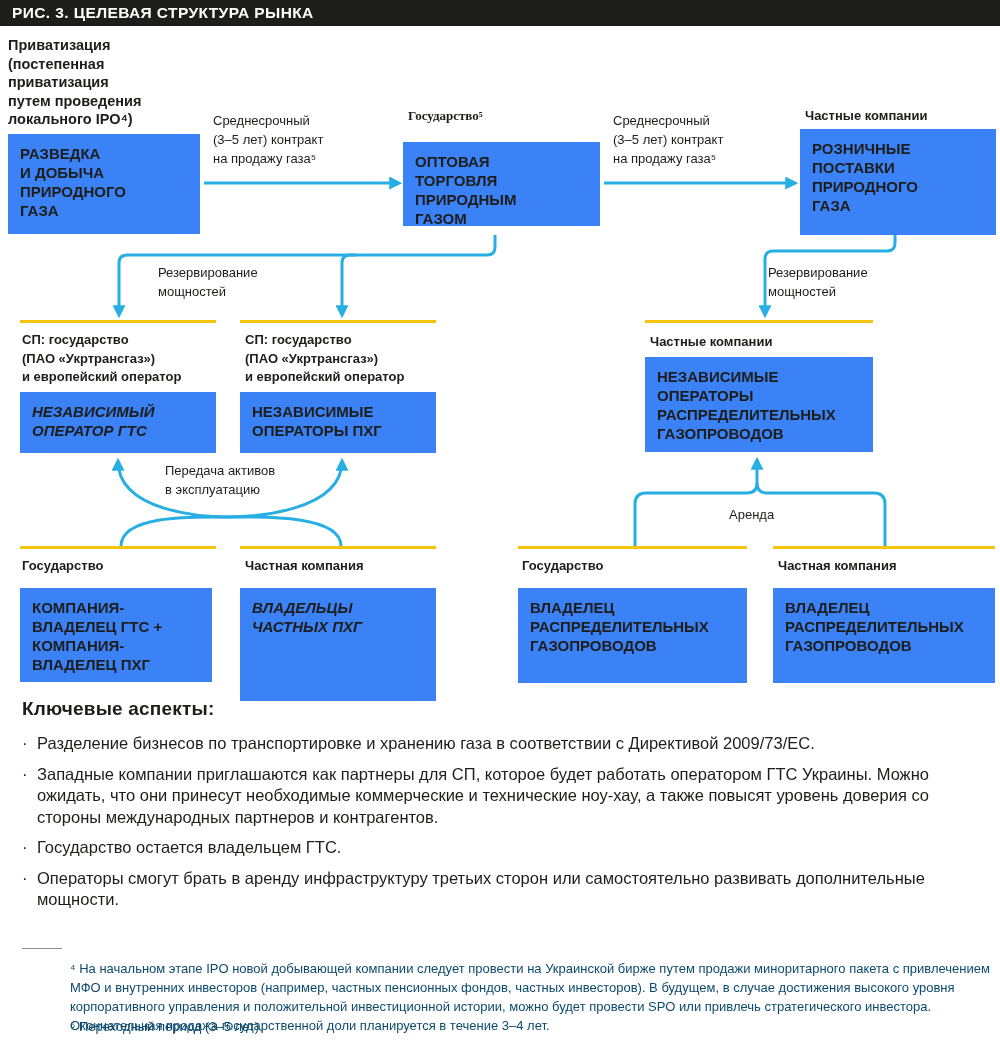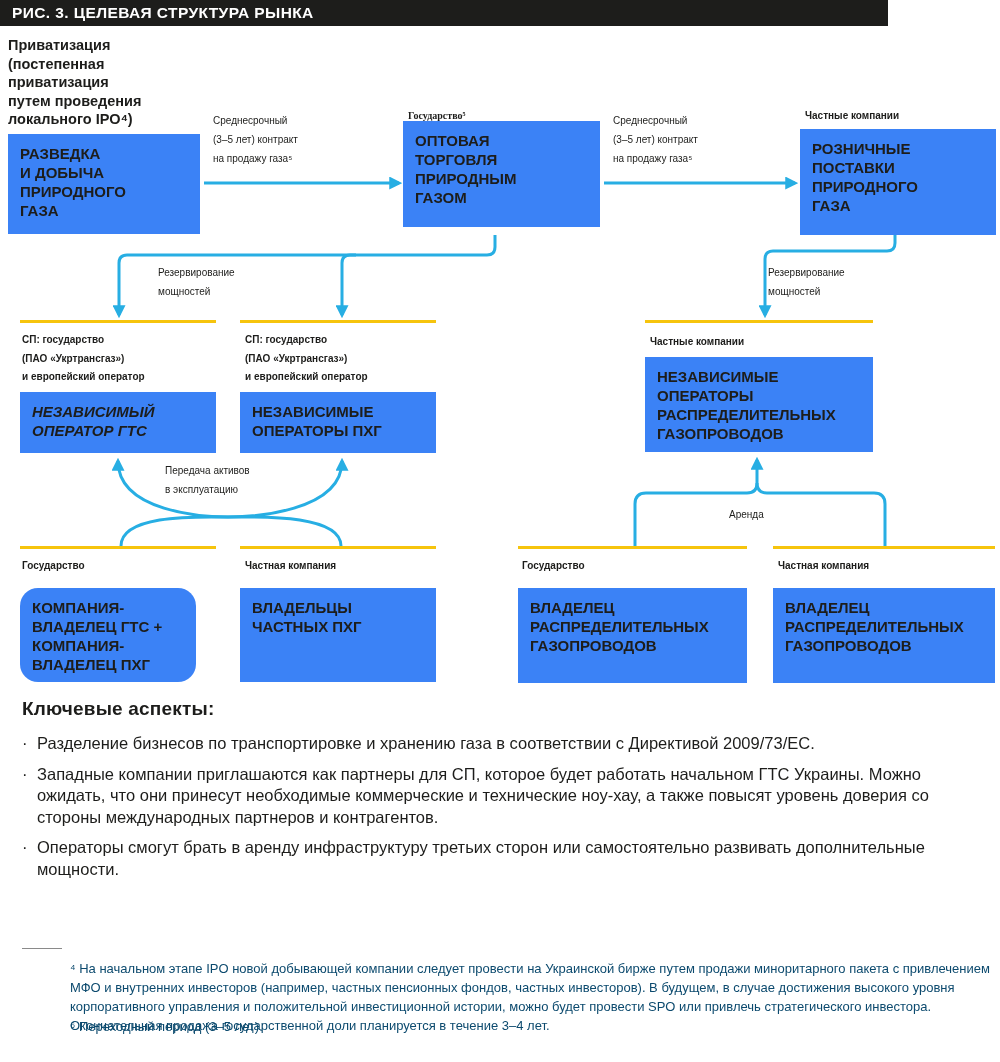--- a/index.html
+++ b/index.html
@@ -1,24 +1,24 @@
 <!DOCTYPE html>
 <html><head>
 <meta charset="utf-8">
 <style>
   html,body{margin:0;padding:0;background:#fff;}
   body{width:1000px;height:1062px;position:relative;overflow:hidden;
        font-family:"Liberation Sans",sans-serif;color:#1d1d1b;}
-  .titlebar{position:absolute;left:0;top:2;width:888px;height:26px;background:#1d1d1b;
+  .titlebar{position:absolute;left:0;top:2;width:1000px;height:26px;background:#1d1d1b;
             color:#fff;font-weight:bold;font-size:15.5px;line-height:26px;padding-left:12px;
             letter-spacing:.4px;box-sizing:border-box;}
   .ybox{position:absolute;background:#3b82f6;box-sizing:border-box;padding:10px 12px;
         font-weight:bold;font-size:15px;line-height:19px;white-space:pre-line;z-index:2;}
   .yline{position:absolute;height:3px;background:#f6c40d;z-index:2;}
-  .lbl{position:absolute;font-size:10px;line-height:19px;white-space:pre-line;z-index:2;}
+  .lbl{position:absolute;font-size:13px;line-height:19px;white-space:pre-line;z-index:2;}
   .lbl.b{font-weight:bold;line-height:18.5px;}
   .note{position:absolute;left:8px;top:36px;font-weight:bold;font-size:14.5px;line-height:18.6px;
         white-space:pre-line;z-index:2;}
   svg.connectors{position:absolute;left:0;top:0;z-index:1;}
   .ka{position:absolute;left:22px;top:698px;width:950px;}
   .ka h2{margin:0 0 13px 0;font-size:19px;letter-spacing:.2px;}
   .ka ul{list-style:none;margin:0;padding:0;}
   .ka li{position:relative;padding-left:15px;font-size:16.5px;line-height:21.5px;margin-bottom:9px;}
   .ka li::before{content:"\00b7";position:absolute;left:0;top:0;}
   .fnrule{position:absolute;left:22px;top:948px;width:40px;height:1px;background:#8a8a8a;}
@@ -57,21 +57,21 @@
 локального IPO⁴)</div>
 
 <div class="ybox" style="left:8px;top:134px;width:192px;height:100px;">РАЗВЕДКА
 И ДОБЫЧА
 ПРИРОДНОГО
 ГАЗА</div>
 <div class="lbl" style="left:213px;top:111px;">Среднесрочный
 (3–5 лет) контракт
 на продажу газа⁵</div>
 <div class="lbl b" style="left:408px;top:107px;font-family:Liberation Serif, serif;">Государство⁵</div>
-<div class="ybox" style="left:403px;top:121px;width:197px;height:106px;">ОПТОВАЯ
+<div class="ybox" style="left:403px;top:142px;width:197px;height:84px;">ОПТОВАЯ
 ТОРГОВЛЯ
 ПРИРОДНЫМ
 ГАЗОМ</div>
 <div class="lbl" style="left:613px;top:111px;">Среднесрочный
 (3–5 лет) контракт
 на продажу газа⁵</div>
 <div class="lbl b" style="left:805px;top:107px;">Частные компании</div>
 <div class="ybox" style="left:800px;top:129px;width:196px;height:106px;">РОЗНИЧНЫЕ
 ПОСТАВКИ
 ПРИРОДНОГО
@@ -110,37 +110,38 @@
 <div class="yline" style="left:20px;top:546px;width:196px;"></div>
 <div class="yline" style="left:240px;top:546px;width:196px;"></div>
 <div class="yline" style="left:518px;top:546px;width:229px;"></div>
 <div class="yline" style="left:773px;top:546px;width:222px;"></div>
 
 <div class="lbl b" style="left:22px;top:557px;">Государство</div>
 <div class="lbl b" style="left:245px;top:557px;">Частная компания</div>
 <div class="lbl b" style="left:522px;top:557px;">Государство</div>
 <div class="lbl b" style="left:778px;top:557px;">Частная компания</div>
 
-<div class="ybox" style="left:20px;top:588px;width:176px;height:94px;border-radius:18px;">КОМПАНИЯ-
+<div class="ybox" style="left:20px;top:588px;width:192px;height:94px;">КОМПАНИЯ-
 ВЛАДЕЛЕЦ ГТС +
 КОМПАНИЯ-
 ВЛАДЕЛЕЦ ПХГ</div>
-<div class="ybox" style="left:240px;top:588px;width:196px;height:94px;">ВЛАДЕЛЬЦЫ
+<div class="ybox" style="left:240px;top:588px;width:196px;height:113px;font-style:italic;">ВЛАДЕЛЬЦЫ
 ЧАСТНЫХ ПХГ</div>
 <div class="ybox" style="left:518px;top:588px;width:229px;height:95px;">ВЛАДЕЛЕЦ
 РАСПРЕДЕЛИТЕЛЬНЫХ
 ГАЗОПРОВОДОВ</div>
 <div class="ybox" style="left:773px;top:588px;width:222px;height:95px;">ВЛАДЕЛЕЦ
 РАСПРЕДЕЛИТЕЛЬНЫХ
 ГАЗОПРОВОДОВ</div>
 
 <div class="ka">
   <h2>Ключевые аспекты:</h2>
   <ul>
     <li>Разделение бизнесов по транспортировке и хранению газа в соответствии с Директивой 2009/73/ЕС.</li>
-    <li>Западные компании приглашаются как партнеры для СП, которое будет работать начальном ГТС Украины. Можно ожидать, что они принесут необходимые коммерческие и технические ноу-хау, а также повысят уровень доверия со стороны международных партнеров и контрагентов.</li>
+    <li>Западные компании приглашаются как партнеры для СП, которое будет работать оператором ГТС Украины. Можно ожидать, что они принесут необходимые коммерческие и технические ноу-хау, а также повысят уровень доверия со стороны международных партнеров и контрагентов.</li>
+    <li>Государство остается владельцем ГТС.</li>
     <li>Операторы смогут брать в аренду инфраструктуру третьих сторон или самостоятельно развивать дополнительные мощности.</li>
   </ul>
 </div>
 
 <div class="fnrule"></div>
 <div class="fn" style="top:959px;">⁴ На начальном этапе IPO новой добывающей компании следует провести на Украинской бирже путем продажи миноритарного пакета с привлечением МФО и внутренних инвесторов (например, частных пенсионных фондов, частных инвесторов). В будущем, в случае достижения высокого уровня корпоративного управления и положительной инвестиционной истории, можно будет провести SPO или привлечь стратегического инвестора. Окончательная продажа государственной доли планируется в течение 3–4 лет.</div>
 <div class="fn" style="top:1017px;">⁶ Переходный период (3–5 лет).</div>
 
 </body></html>

